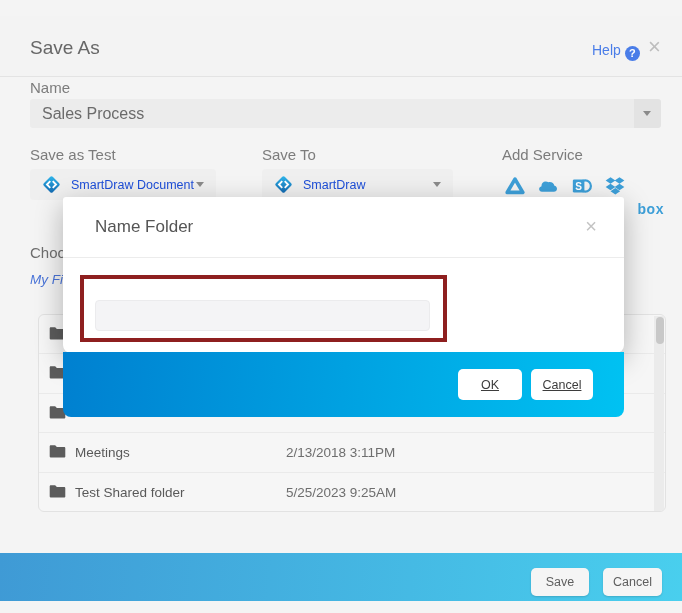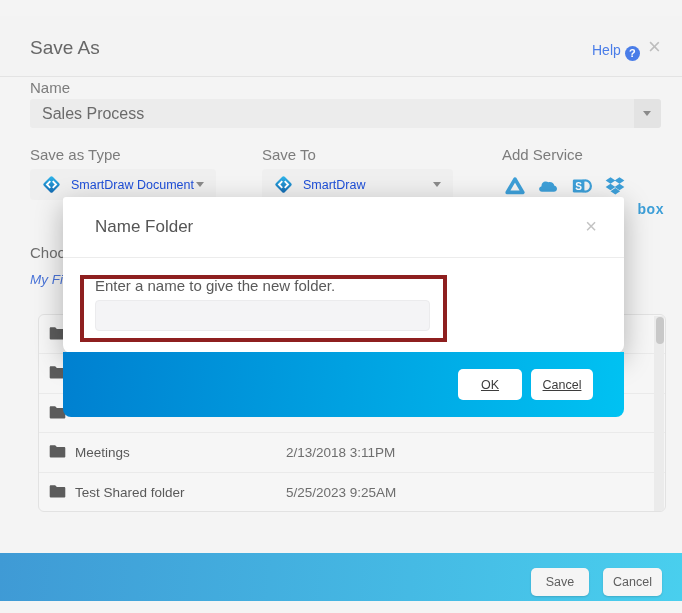--- a/index.html
+++ b/index.html
@@ -94,21 +94,21 @@
     <div class="help-link"><span>Help</span><span class="help-badge">?</span></div>
     <div class="close-x">×</div>
   </div>
 
   <div class="field-label" style="left:30px; top:79px;">Name</div>
   <input class="name-field" value="Sales Process" style="">
   <div class="name-dd-btn">
     <span class="caret"></span>
   </div>
 
-  <div class="field-label" style="left:30px; top:146px;">Save as Type</div>
+  <div class="field-label" style="left:30px; top:146px;">Save as Test</div>
   <div class="dropdown dd1">
     <svg class="sd-icon" viewBox="0 0 24 24">
       <defs>
           <linearGradient id="sd1" x1="0" y1="0" x2="1" y2="1">
         <stop offset="0" stop-color="#2fb7ec"></stop>
             <stop offset="1" stop-color="#1266ae"></stop>
           </linearGradient>
         </defs>
       <rect x="4.8" y="4.8" width="14.4" height="14.4" rx="2" transform="rotate(45 12 12)" fill="url(#sd1)"></rect>
       <path d="M10.6 8.2L6.8 12l3.8 3.8" stroke="#fff" stroke-width="2.1" fill="none"></path>
@@ -200,21 +200,20 @@
   <div class="bottom-bar">
     <button class="bar-btn save-btn">Save</button>
     <button class="bar-btn cancel-btn">Cancel</button>
   </div>
 
   <div class="modal">
     <div class="modal-header">
       <div class="modal-title">Name Folder</div>
       <div class="modal-close">×</div>
     </div>
-    <div class="modal-prompt">Enter a name to give the new folder.</div>
     <input class="modal-input" value="" style="">
     <div class="annotation-box"></div>
     <div class="modal-footer">
       <button class="modal-btn ok-btn">OK</button>
       <button class="modal-btn mcancel-btn">Cancel</button>
     </div>
   </div>
 
 </div>
 

